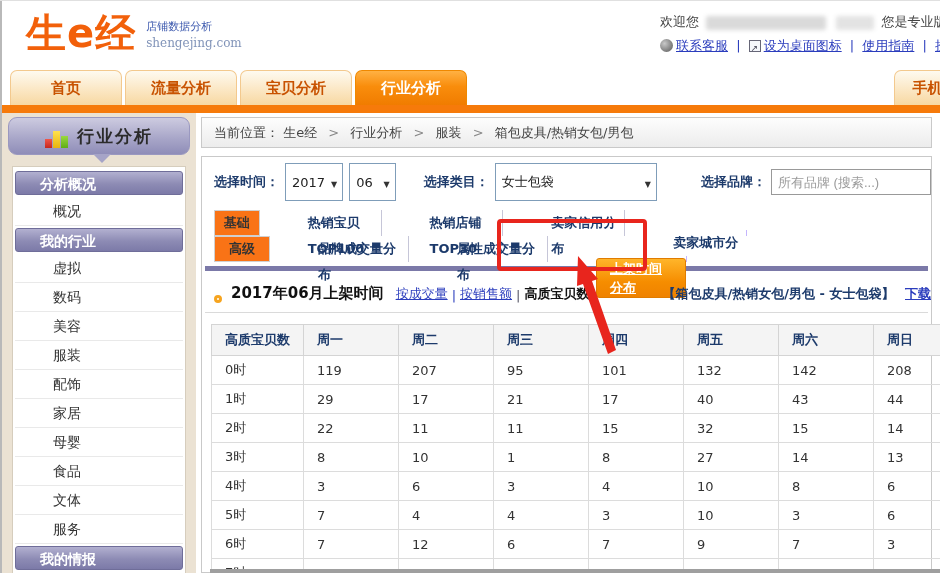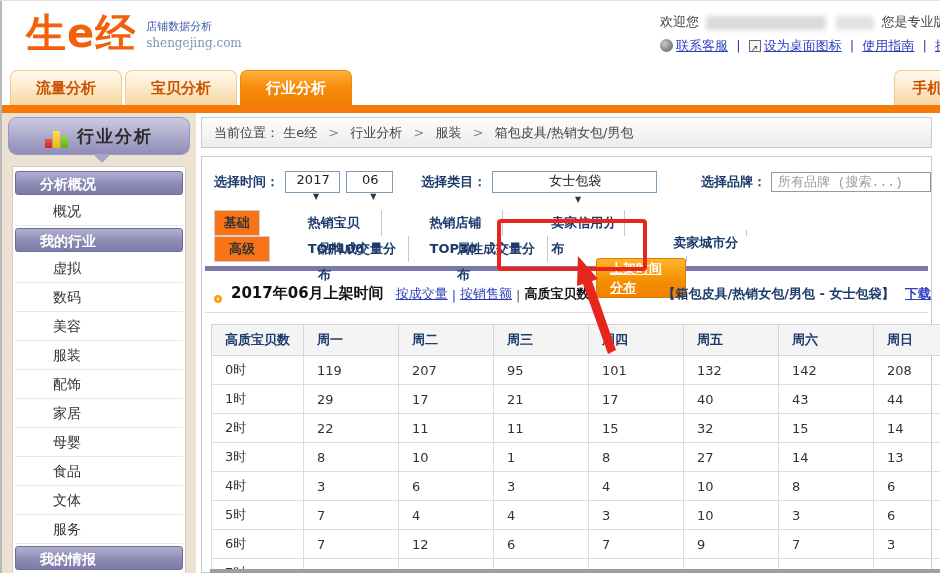--- a/index.html
+++ b/index.html
@@ -69,27 +69,27 @@
                 padding-left:12px; color:#444; white-space:nowrap; overflow:hidden; }
   .bc-sep { color:#888; margin:0 7px; }
   .bc-item { cursor:pointer; }
 
   
   .panel { position:absolute; left:201px; top:156px; width:731px; height:417px;
            border:1px solid #c9c9c9; background:#fff; }
   .filters { display:flex; align-items:center; padding:10px 0 0 12px; height:40px; white-space:nowrap; }
   .flabel { font-weight:bold; color:#1c3a6b; }
   .sel { display:inline-flex; align-items:center; justify-content:space-between;
-         border:1px solid #7f9db9; background:#fff; height:22px; padding:0 5px 0 6px;
-         margin-left:6px; cursor:pointer; color:#222;flex-direction:column; }
+         border:1px solid #7f9db9; background:#fff; height:38px; padding:0 5px 0 6px;
+         margin-left:6px; cursor:pointer; color:#222; }
   .sel .caret::after { content:"▼"; font-size:8px; color:#333; margin-left:6px; }
   .sel-year { width:64px; } .sel-month { width:54px; } .sel-cat { width:196px; }
   .ml-cat { margin-left:28px; } .ml-brand { margin-left:44px; }
-  .input-brand { width:160px; height:20px; border:1px solid #999; margin-left:5px;
-                 font-size:13px; padding:0 6px; font-family:Liberation Mono, monospace; }
+  .input-brand { width:160px; height:26px; border:1px solid #999; margin-left:5px;
+                 font-size:13px; padding:0 6px; font-family:Liberation Sans, sans-serif; }
   .input-brand::placeholder { color:#9a9a9a; }
 
   
   .menu { margin:13px 0 0 12px; width:533px; }
   .menu-row { display:flex; height:26px; }
   .menu-label { width:56px; background:#f97316; border:1px solid #d0d0d0; text-align:center;
                 line-height:24px; font-weight:bold; color:#333; }
   .menu-item { width:139px; text-align:left; line-height:26px; font-weight:bold; color:#1c3a6b;
                border-right:1px solid #c6c6d8; cursor:pointer;padding-left:48px; }
   .menu-item:last-child { border-right:1px solid #c4b5fd;margin-top:20px; }
@@ -141,20 +141,21 @@
   <span class="svc-icon"></span><span class="link">联系客服</span>
   <span class="pipe">|</span>
   <span class="desk-icon"></span><span class="link">设为桌面图标</span>
   <span class="pipe">|</span>
   <span class="link">使用指南</span>
   <span class="pipe">|</span>
   <span class="link">授权子账号</span>
 </div>
 
 <div class="nav">
+  <div class="tab">首页</div>
   <div class="tab">流量分析</div>
   <div class="tab">宝贝分析</div>
   <div class="tab active">行业分析</div>
   <div class="nav-spacer"></div>
   <div class="tab mobile">手机淘宝版</div>
 </div>
 <div class="nav-bar"></div>
 
 <div class="sidebar">
   <div class="side-head">

